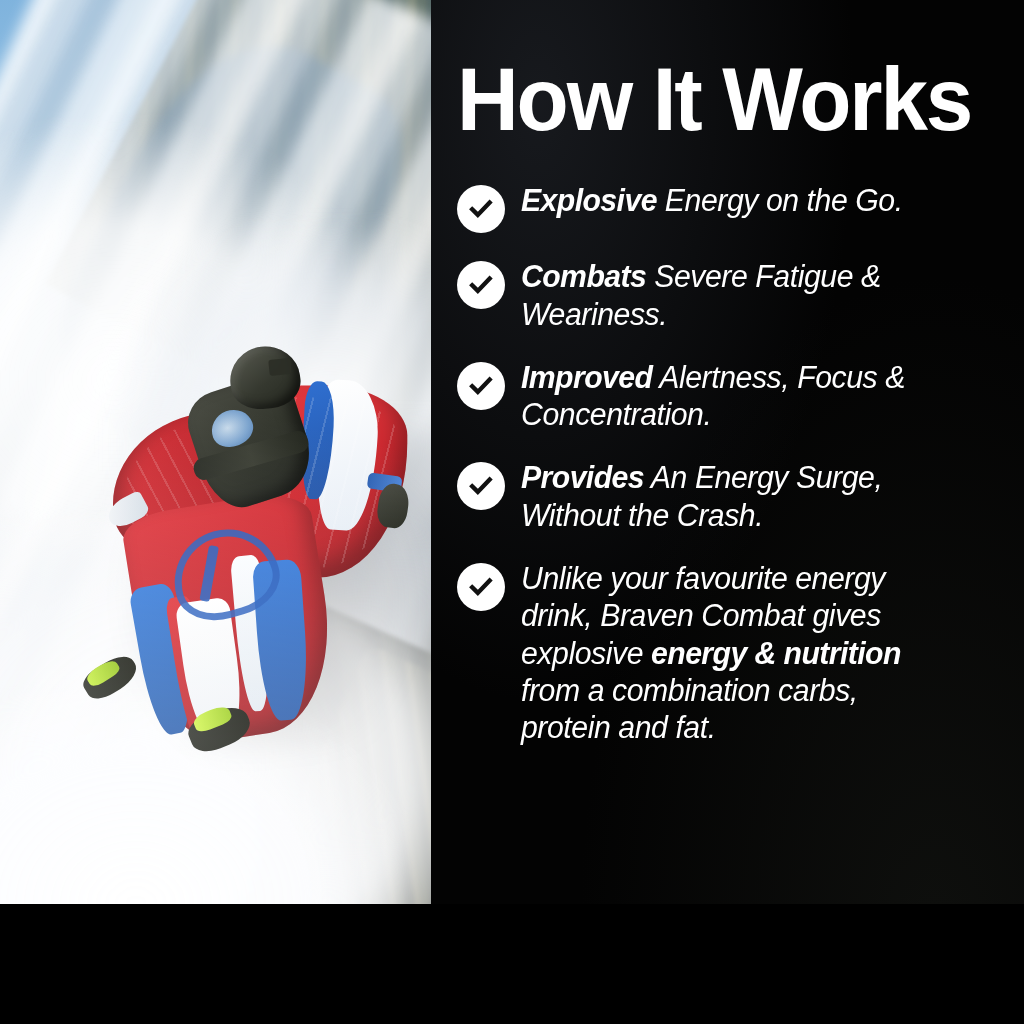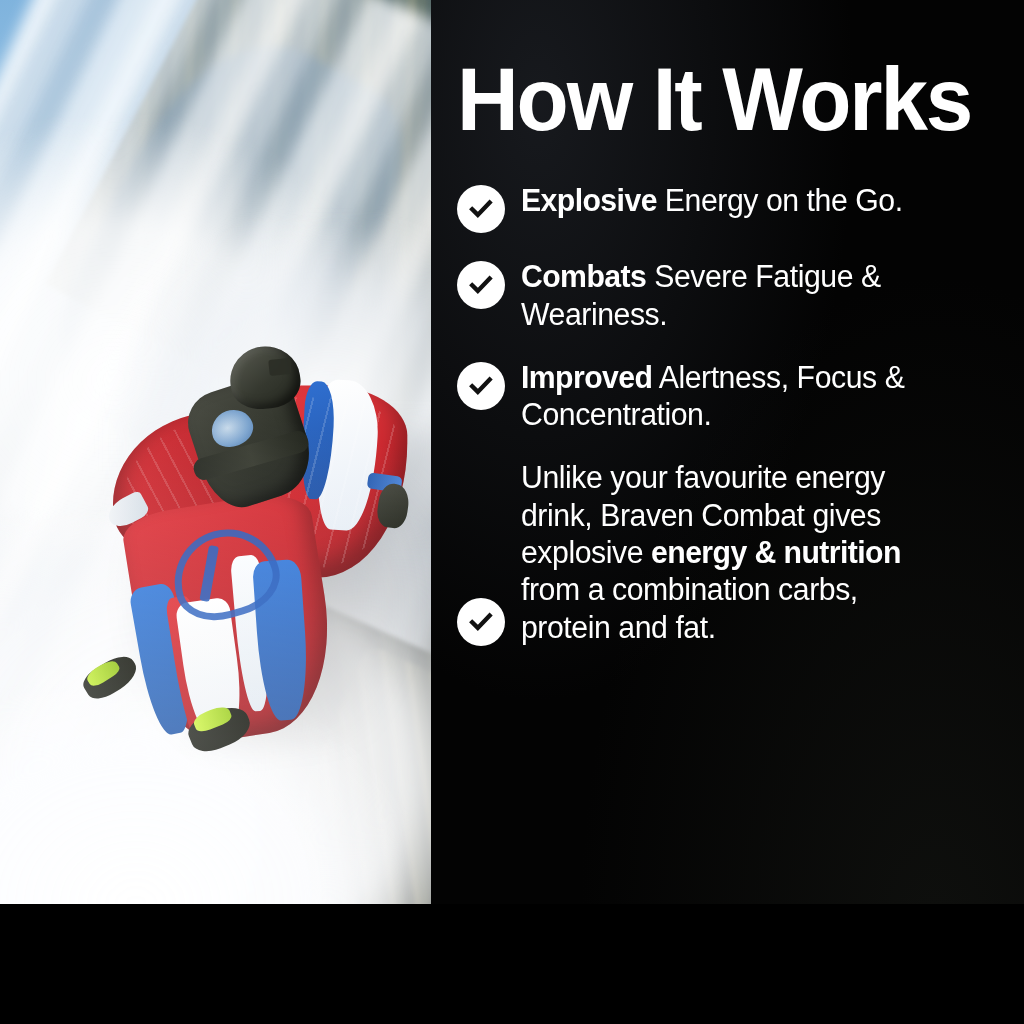--- a/index.html
+++ b/index.html
@@ -352,28 +352,29 @@
     letter-spacing:-2.2px;
     transform:scaleX(.96);
     transform-origin:left center;
     white-space:nowrap;
   }
 
   .benefits{
     list-style:none;
     margin:0;padding:0;
     margin-top:38px;
+    font-style:italic;
   }
   .benefit{
     display:flex;
     align-items:flex-start;
     gap:16px;
     margin-bottom:25px;
   }
-  .benefit:last-child{margin-bottom:8px;align-items:flex-end;}
+  .benefit:last-child{margin-bottom:8px;}
 
   .check-badge{
     flex:0 0 auto;
     width:48px;height:48px;
     border-radius:50%;
     background:#ffffff;
     display:flex;align-items:center;justify-content:center;
     margin-top:3px;
   }
   .check-badge svg{display:block;}
@@ -473,20 +474,28 @@
 
       <li class="benefit">
         <span class="check-badge">
           <svg width="28" height="28" viewBox="0 0 28 28" aria-hidden="true">
             <path d="M5.2 14.3 L10.8 19.9 L22.6 7.6" fill="none" stroke="#111111" stroke-width="4.4" stroke-linecap="square" stroke-linejoin="miter"></path>
           </svg>
         </span>
         <span class="benefit-text"><b>Improved</b><span> Alertness, Focus &amp; Concentration.</span></span>
       </li>
 
+      <li class="benefit">
+        <span class="check-badge">
+          <svg width="28" height="28" viewBox="0 0 28 28" aria-hidden="true">
+            <path d="M5.2 14.3 L10.8 19.9 L22.6 7.6" fill="none" stroke="#111111" stroke-width="4.4" stroke-linecap="square" stroke-linejoin="miter"></path>
+          </svg>
+        </span>
+        <span class="benefit-text"><b>Provides</b><span> An Energy Surge, Without the Crash.</span></span>
+      </li>
 
       <li class="benefit paragraph">
         <span class="check-badge">
           <svg width="28" height="28" viewBox="0 0 28 28" aria-hidden="true">
             <path d="M5.2 14.3 L10.8 19.9 L22.6 7.6" fill="none" stroke="#111111" stroke-width="4.4" stroke-linecap="square" stroke-linejoin="miter"></path>
           </svg>
         </span>
         <span class="benefit-text"><span>Unlike your favourite energy drink, Braven Combat gives explosive </span><b>energy &amp; nutrition</b><span> from a combination carbs, protein and fat.</span></span>
       </li>
 

